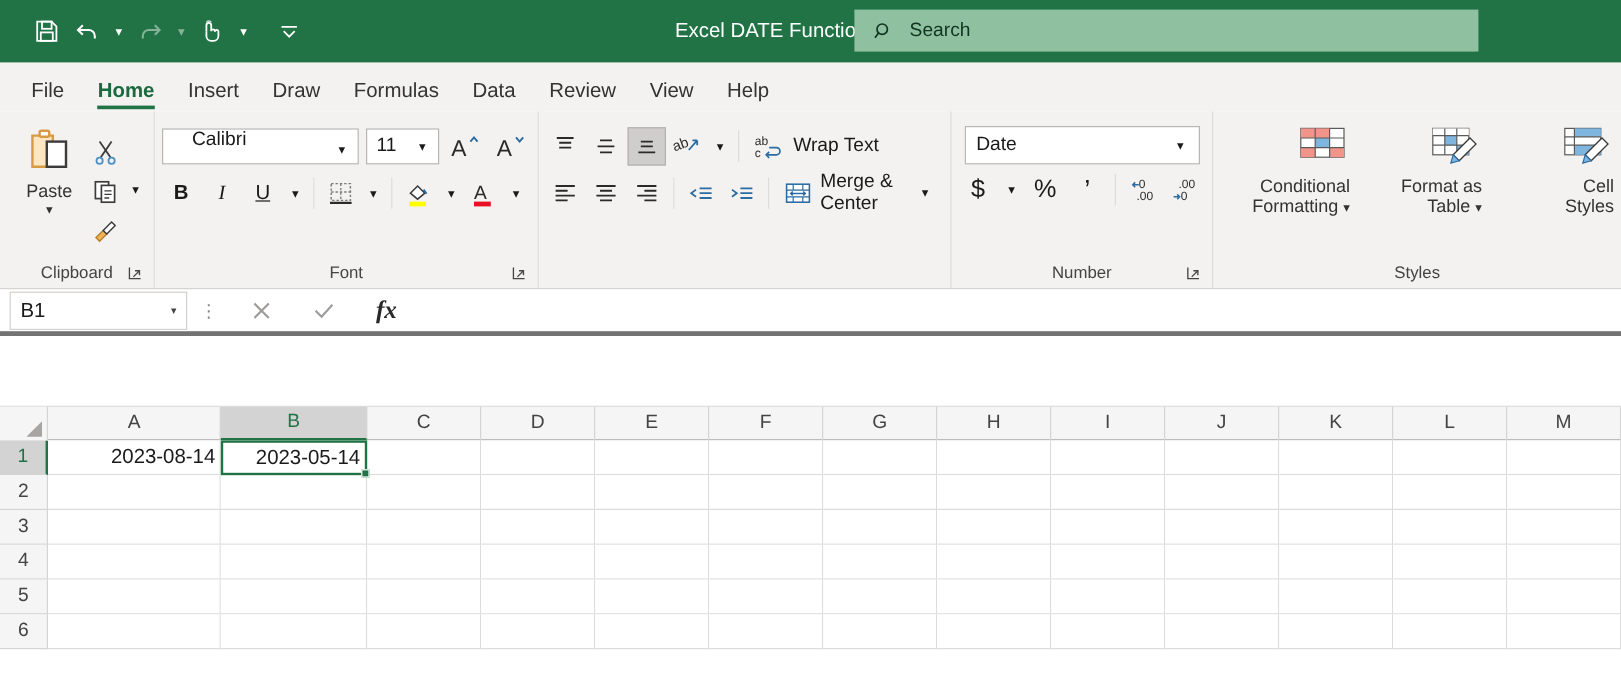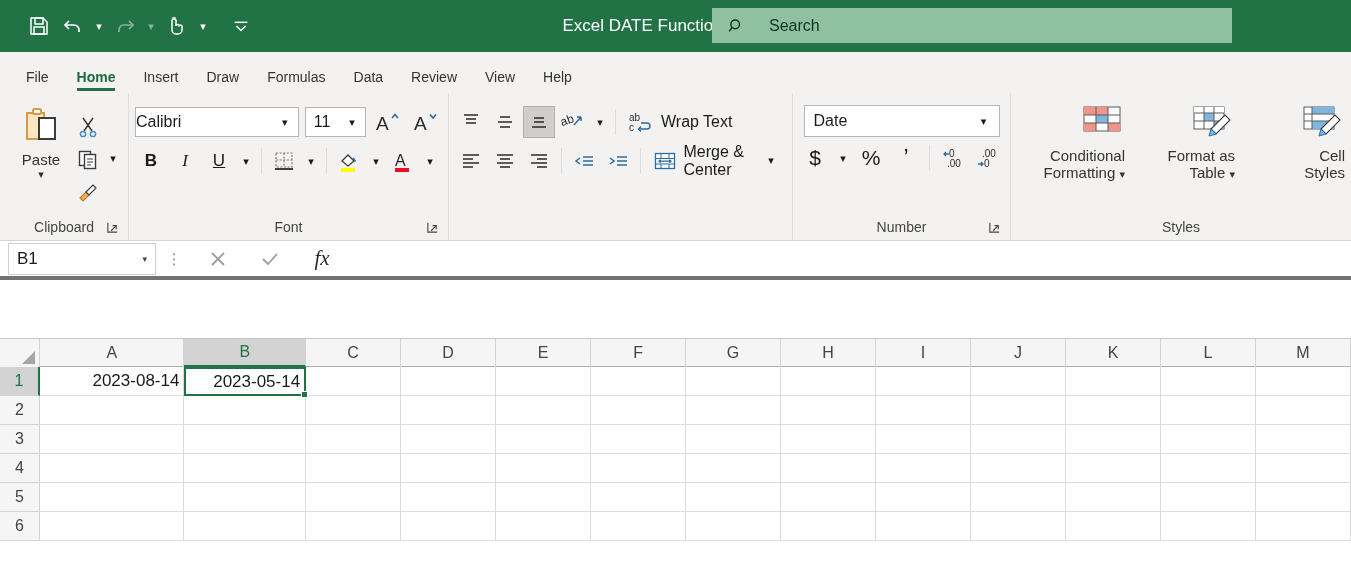--- a/index.html
+++ b/index.html
@@ -50,36 +50,36 @@
   .apptitle .tsep { padding: 0 5px; }
 
   .searchbox {
     position: absolute;
     left: 712px; top: 8px;
     width: 520px; height: 35px;
     background: #8fc0a0;
     display: flex;
     align-items: center;
     padding-left: 14px;
-    gap: 23px;
+    gap: 12px;
   }
   .searchbox .stext { color: #10341f; font-size: 16px; }
 
   
   .tabbar {
     height: 41px;
     background: #f3f2f1;
     display: flex;
     align-items: flex-end;
     padding-left: 12px;
   }
   .tab {
     position: relative;
     padding: 0 14px 9px 14px;
-    font-size: 14px;
+    font-size: 17px;
     color: #333333;
     line-height: 1;
   }
   .tab.active { color: #1b6a40; font-weight: bold; }
   .tab.active::after {
     content: "";
     position: absolute;
     left: 14px; right: 14px; bottom: 2px;
     height: 3px;
     background: #217346;
@@ -139,21 +139,21 @@
   }
   .small-row { display: flex; align-items: center; height: 30px; gap: 4px; }
 
   
   .g-font { width: 320px; }
   .fontrow1 { display: flex; align-items: center; gap: 6px; height: 42px; padding-top: 4px;}
   .fontrow2 { display: flex; align-items: center; gap: 2px; height: 40px; }
   .fontbox {
     height: 30px; width: 166px;
     background: #ffffff; border: 1px solid #b8b6b4;
-    display: flex; align-items: center; padding: 0 4px 0 0;
+    display: flex; align-items: flex-start; padding: 0 4px 0 24px;
     font-size: 16px; color: #1a1a1a;
     justify-content: space-between;
   }
   .sizebox {
     height: 30px; width: 62px;
     background: #ffffff; border: 1px solid #b8b6b4;
     display: flex; align-items: center; padding: 0 4px 0 8px;
     font-size: 16px; color: #1a1a1a;
     justify-content: space-between;
   }
@@ -202,21 +202,21 @@
   }
   .namebox {
     width: 148px; height: 32px;
     border: 1px solid #d2d0ce; background:#fff;
     display: flex; align-items: center; justify-content: space-between;
     padding: 0 8px;
     font-size: 17px; color: #1a1a1a;
   }
   .namebox .ncaret { font-size: 9px; color: #444; }
   .fb-dots { width: 36px; text-align: center; color: #888; font-size: 15px; letter-spacing: 0; }
-  .fb-icons { display: flex; align-items: flex-start; gap: 0px; }
+  .fb-icons { display: flex; align-items: flex-start; gap: 0px; font-weight: bold; }
   .fb-ic {
     width: 52px; height: 34px;
     display: flex; align-items: center; justify-content: center;
     font-size: 19px; color: #9e9c9a;
   }
   .fb-fx { color: #2a2a2a; font-style: italic; font-family: "Liberation Serif", serif; font-size: 21px; }
   .fb-input {
     flex: 1; height: 100%;
     display: flex; align-items: center;
     padding-left: 14px;

